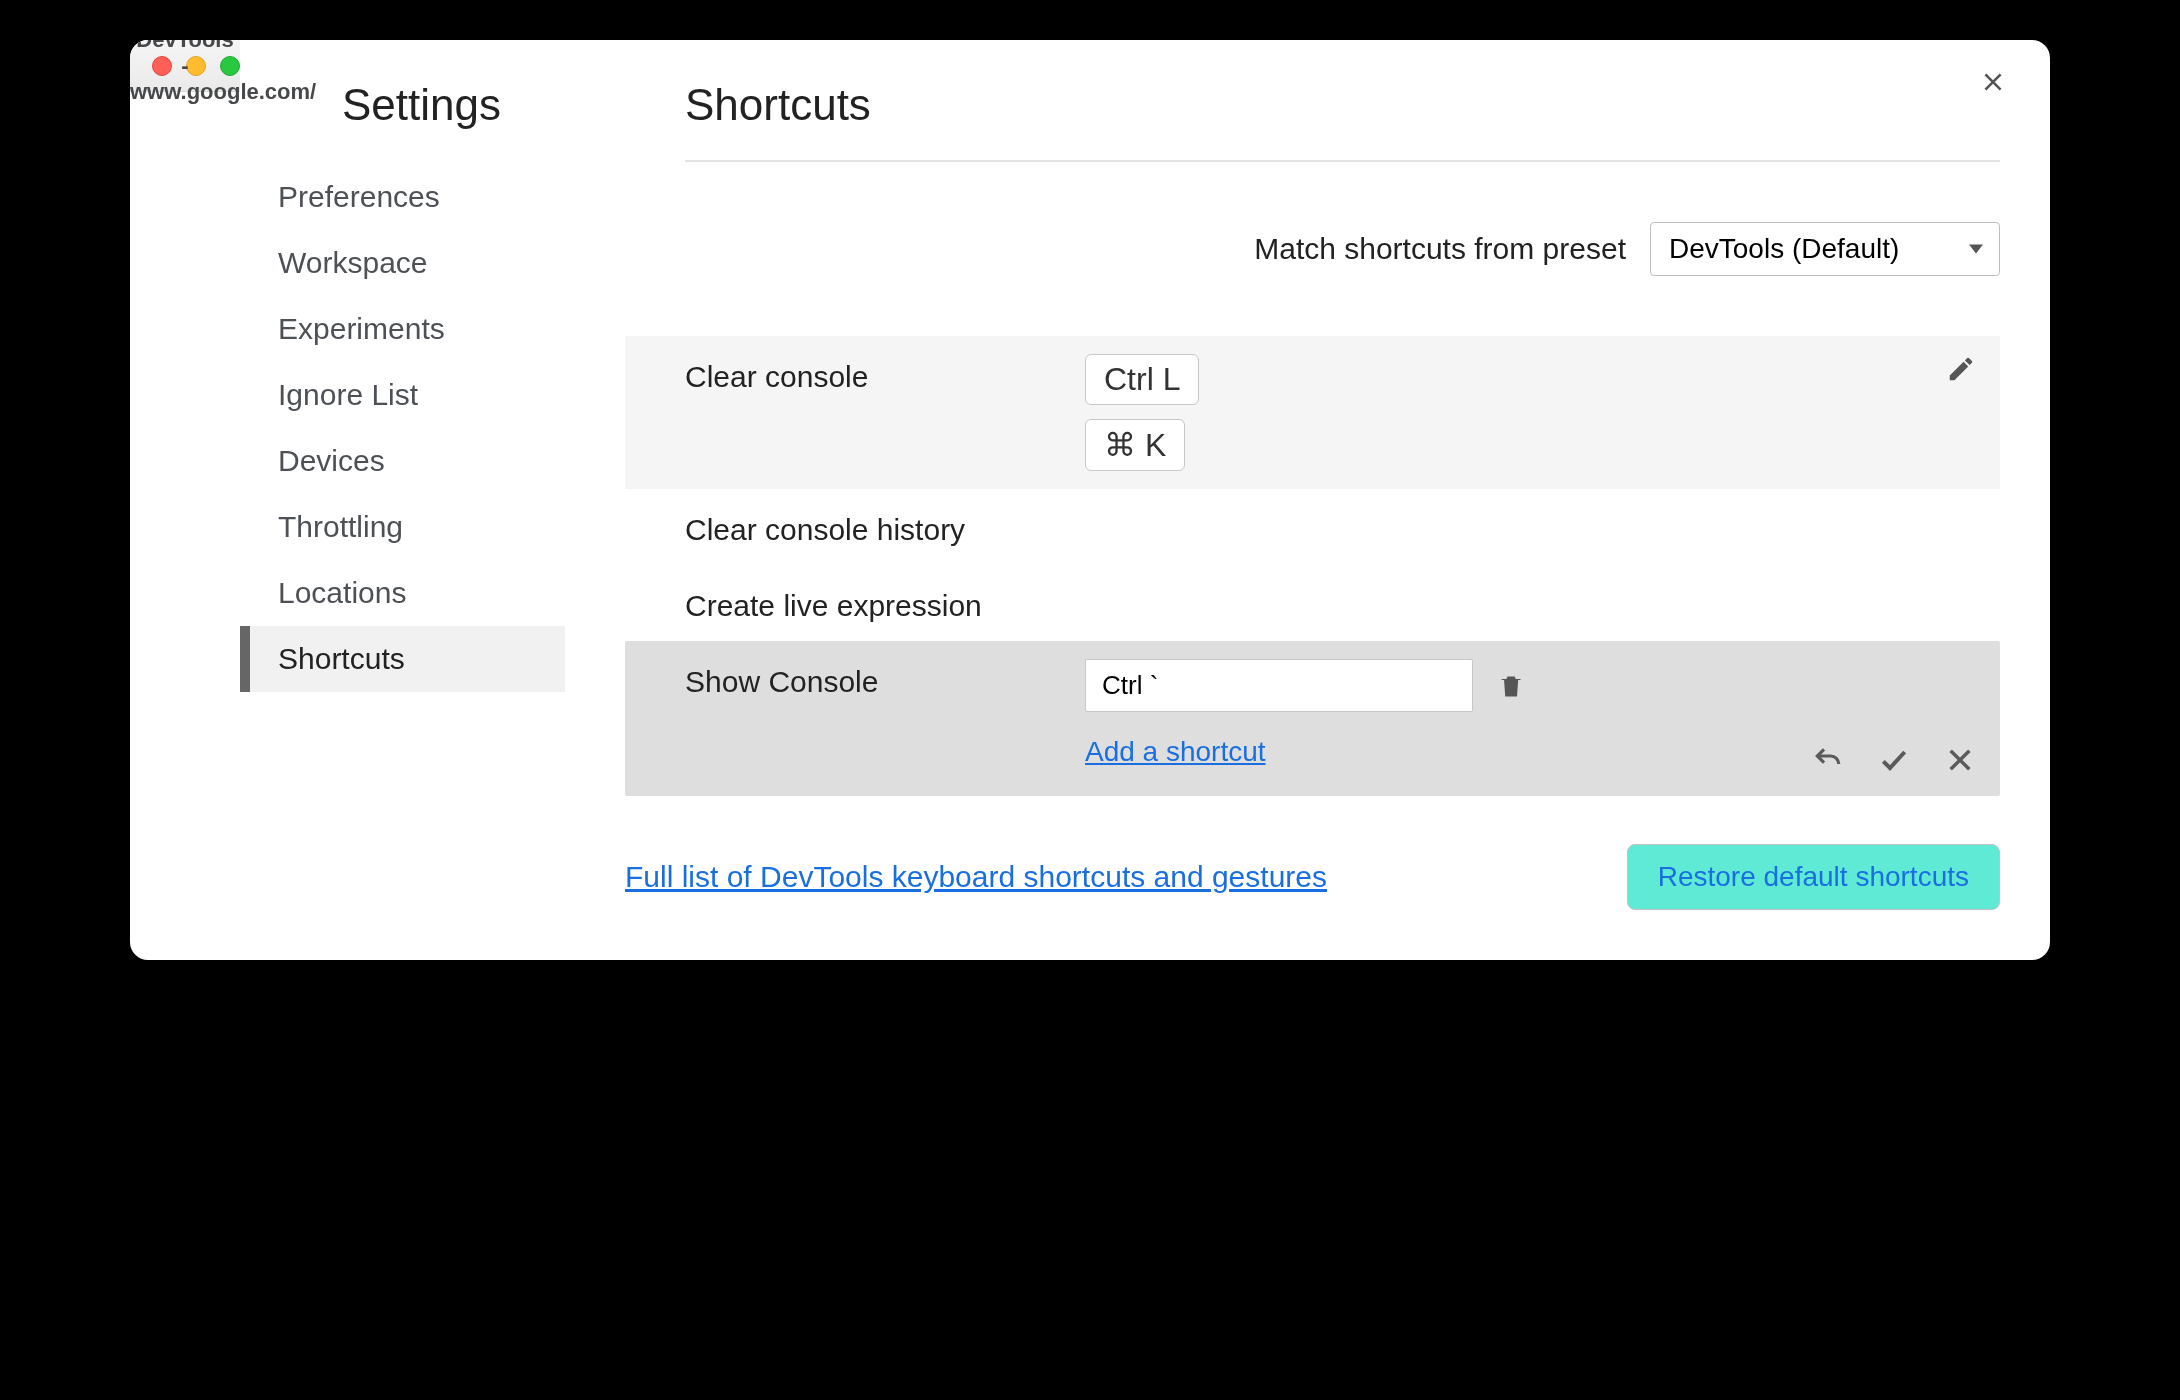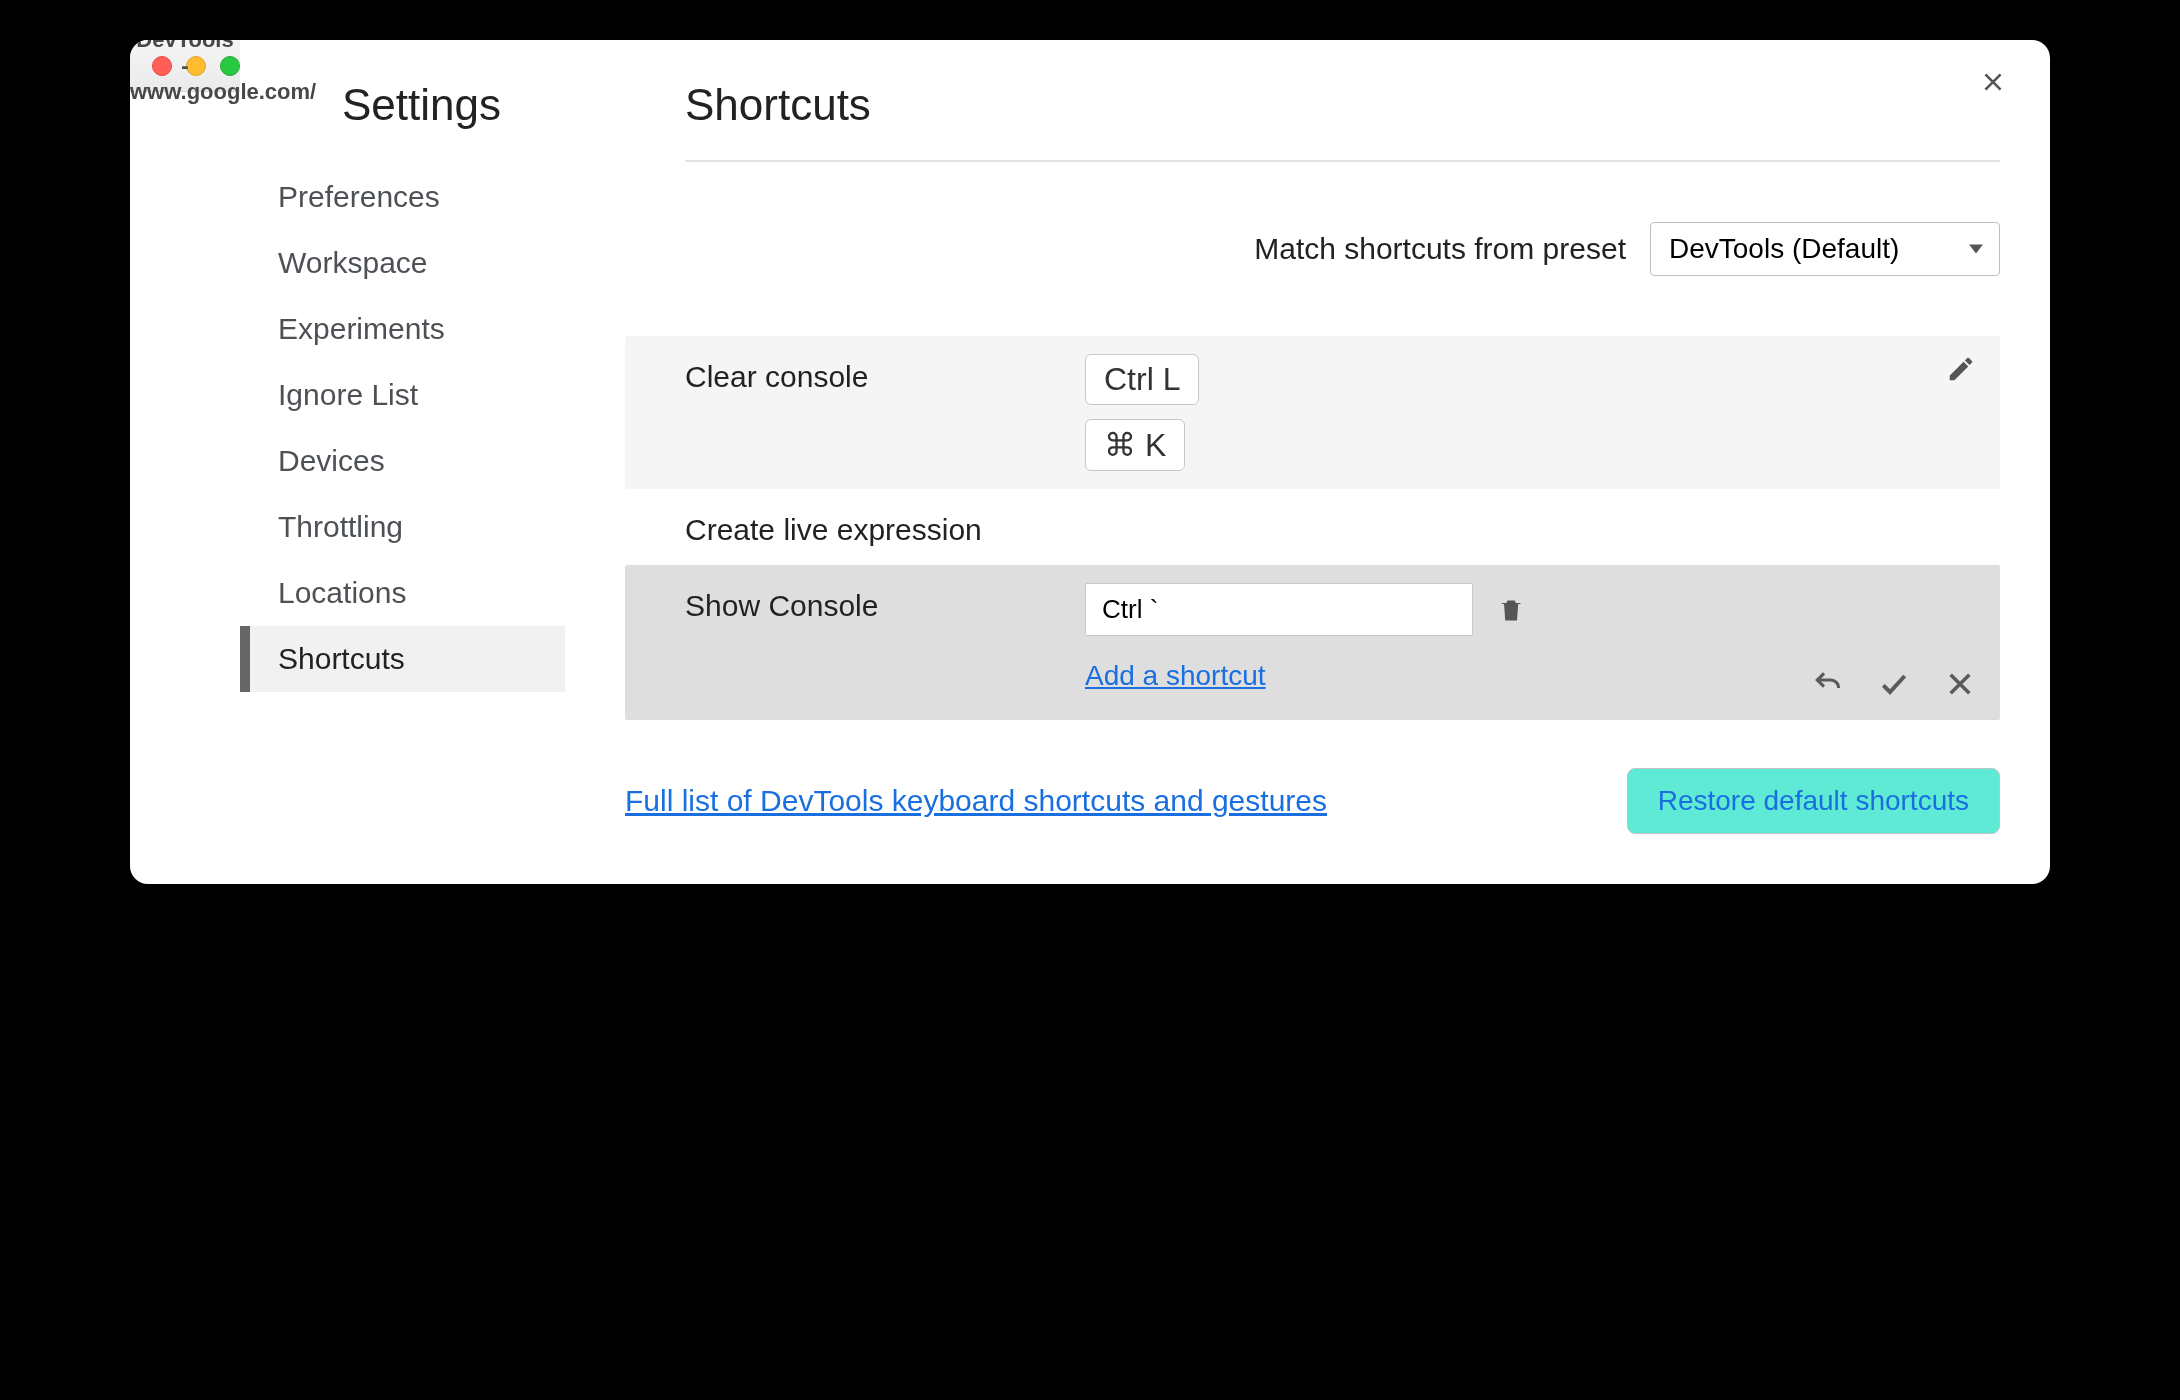--- a/index.html
+++ b/index.html
@@ -217,20 +217,23 @@
         <div class="keys">
           <span class="key-chip">Ctrl L</span>
           <span class="key-chip">⌘ K</span>
         </div>
         <div class="spacer"></div>
         <svg class="edit-icon" viewBox="0 0 24 24" fill="currentColor">
             <path d="M3 17.25V21h3.75L17.81 9.94l-3.75-3.75L3 17.25zM20.71 7.04a1 1 0 0 0 0-1.41l-2.34-2.34a1 1 0 0 0-1.41 0l-1.83 1.83 3.75 3.75 1.83-1.83z"></path>
           </svg>
       </div>
 
+      <div class="row">
+        <div class="name">Clear console history</div>
+      </div>
 
       <div class="row">
         <div class="name">Create live expression</div>
       </div>
 
       <div class="row editing">
         <div class="name">Show Console</div>
         <div class="keys">
           <div style="display:flex;align-items:center;gap:24px;">
             <input class="shortcut-input" value="Ctrl `" style="">

